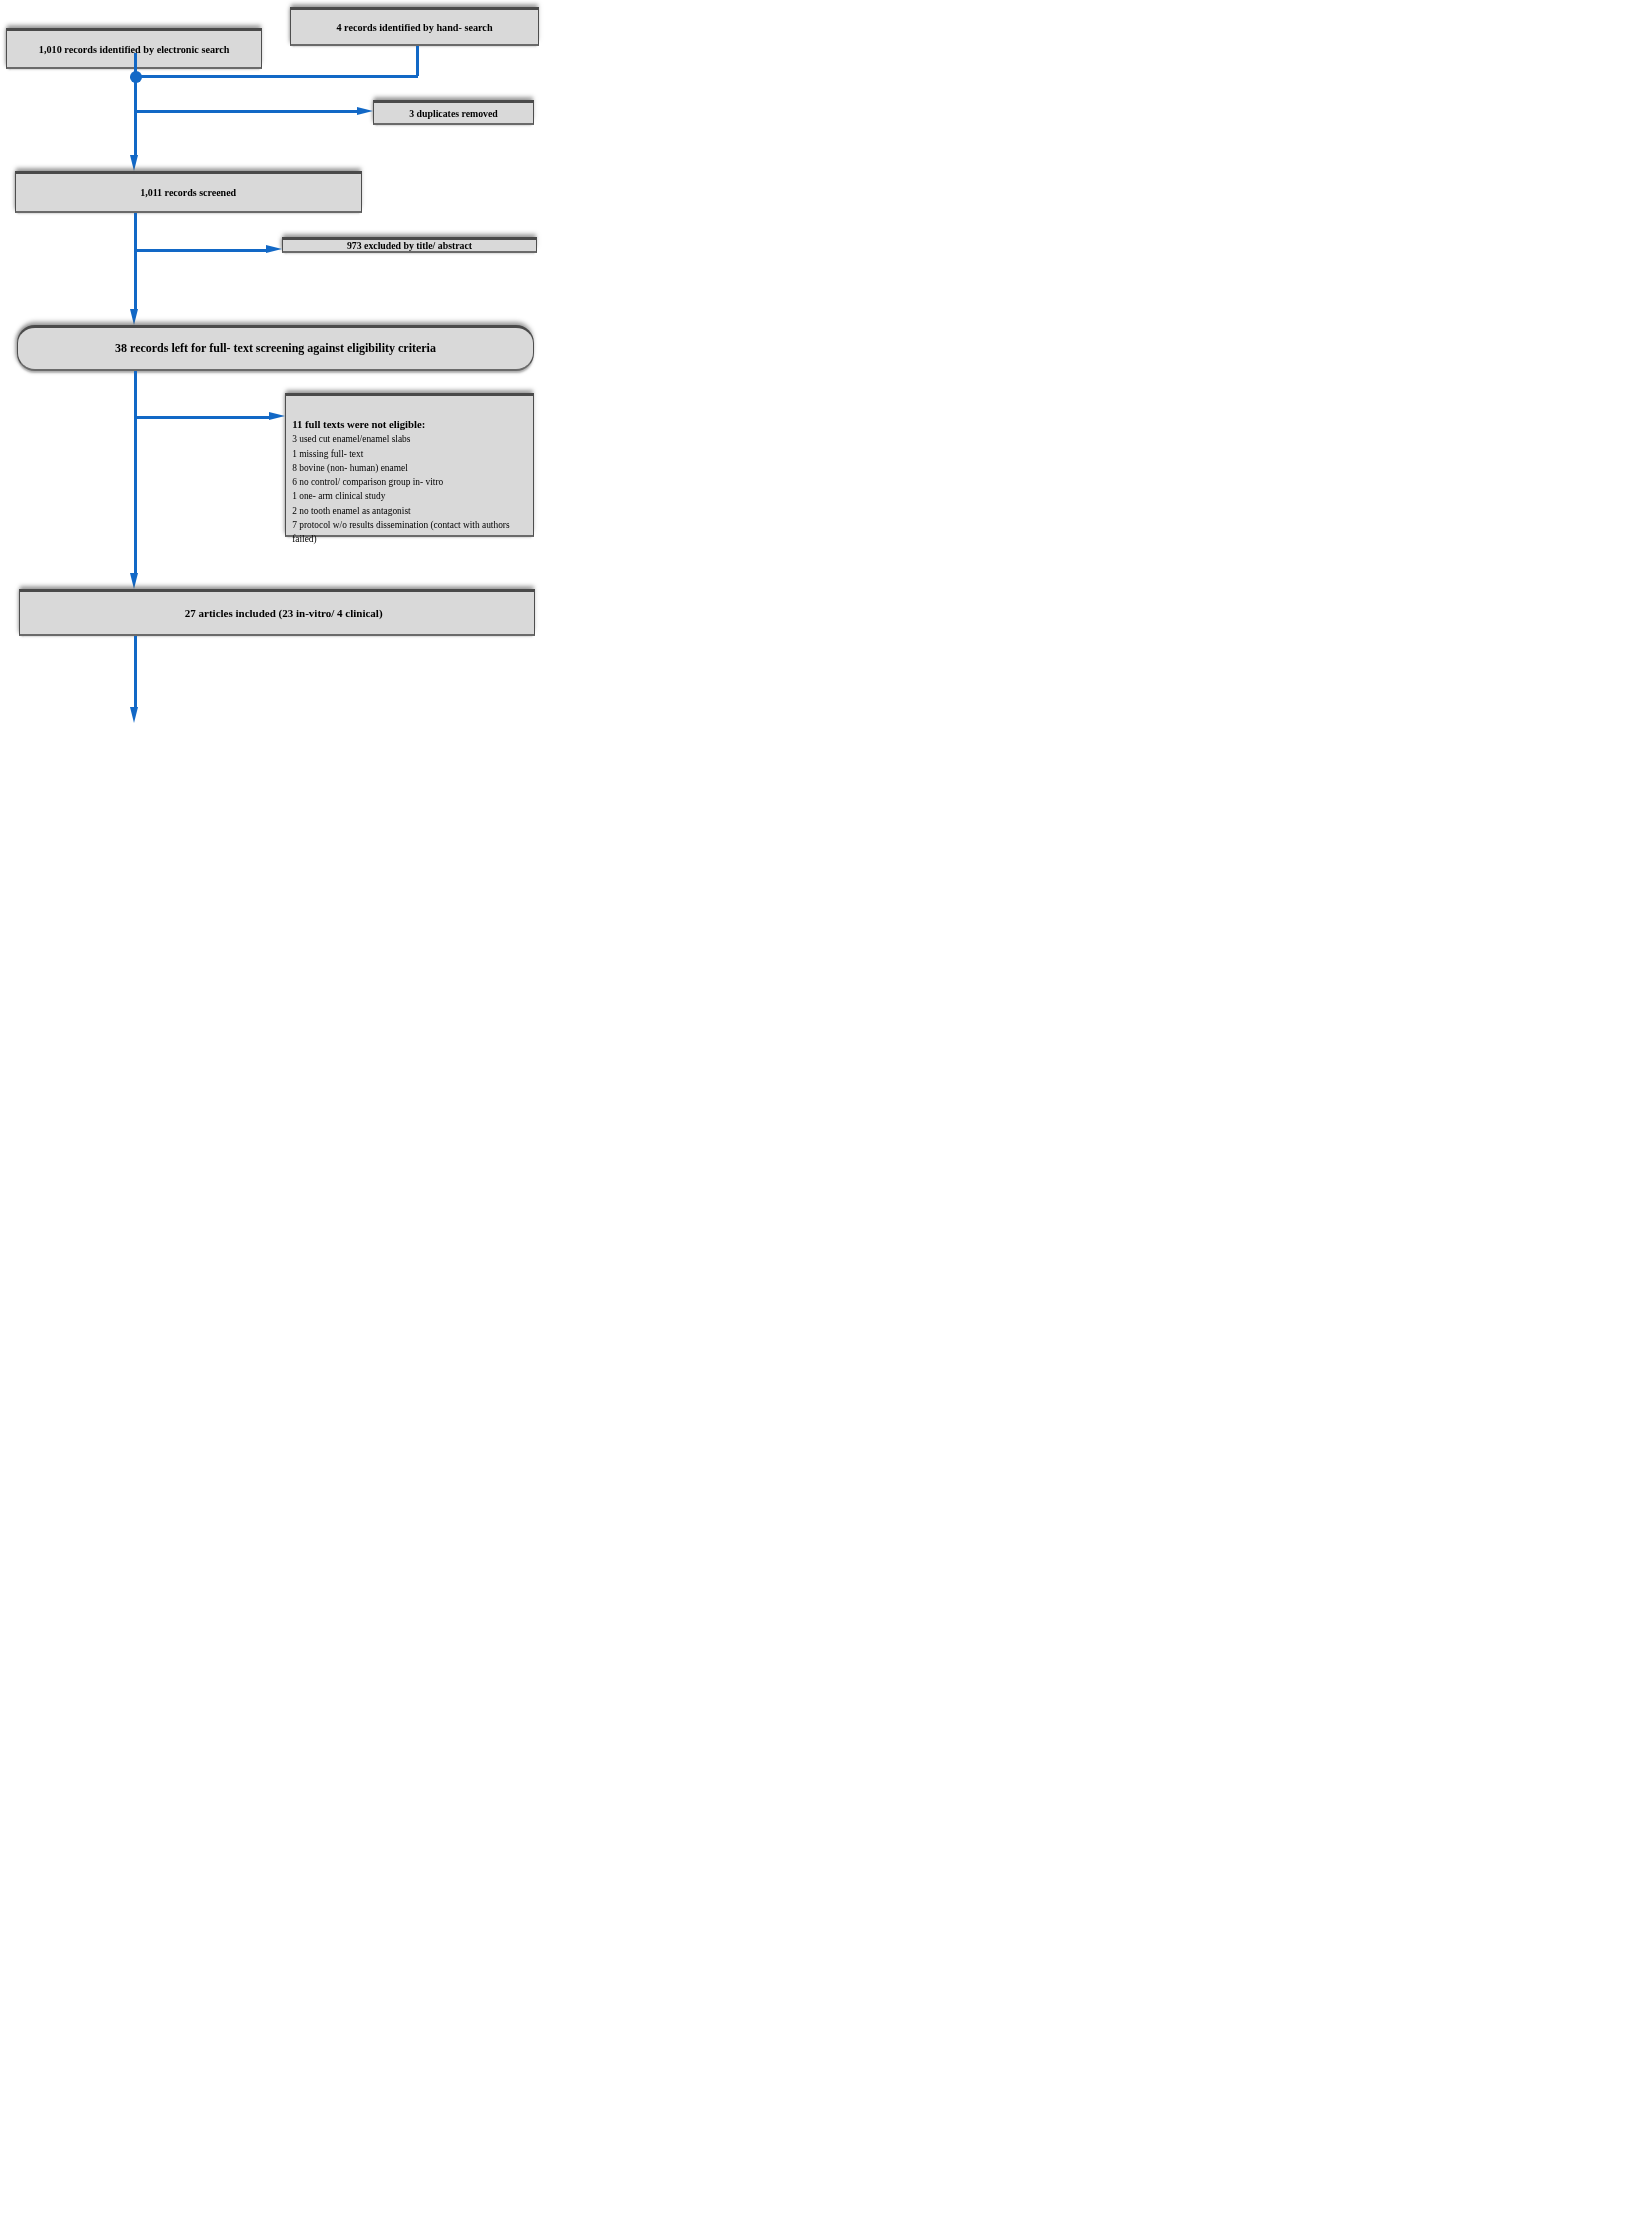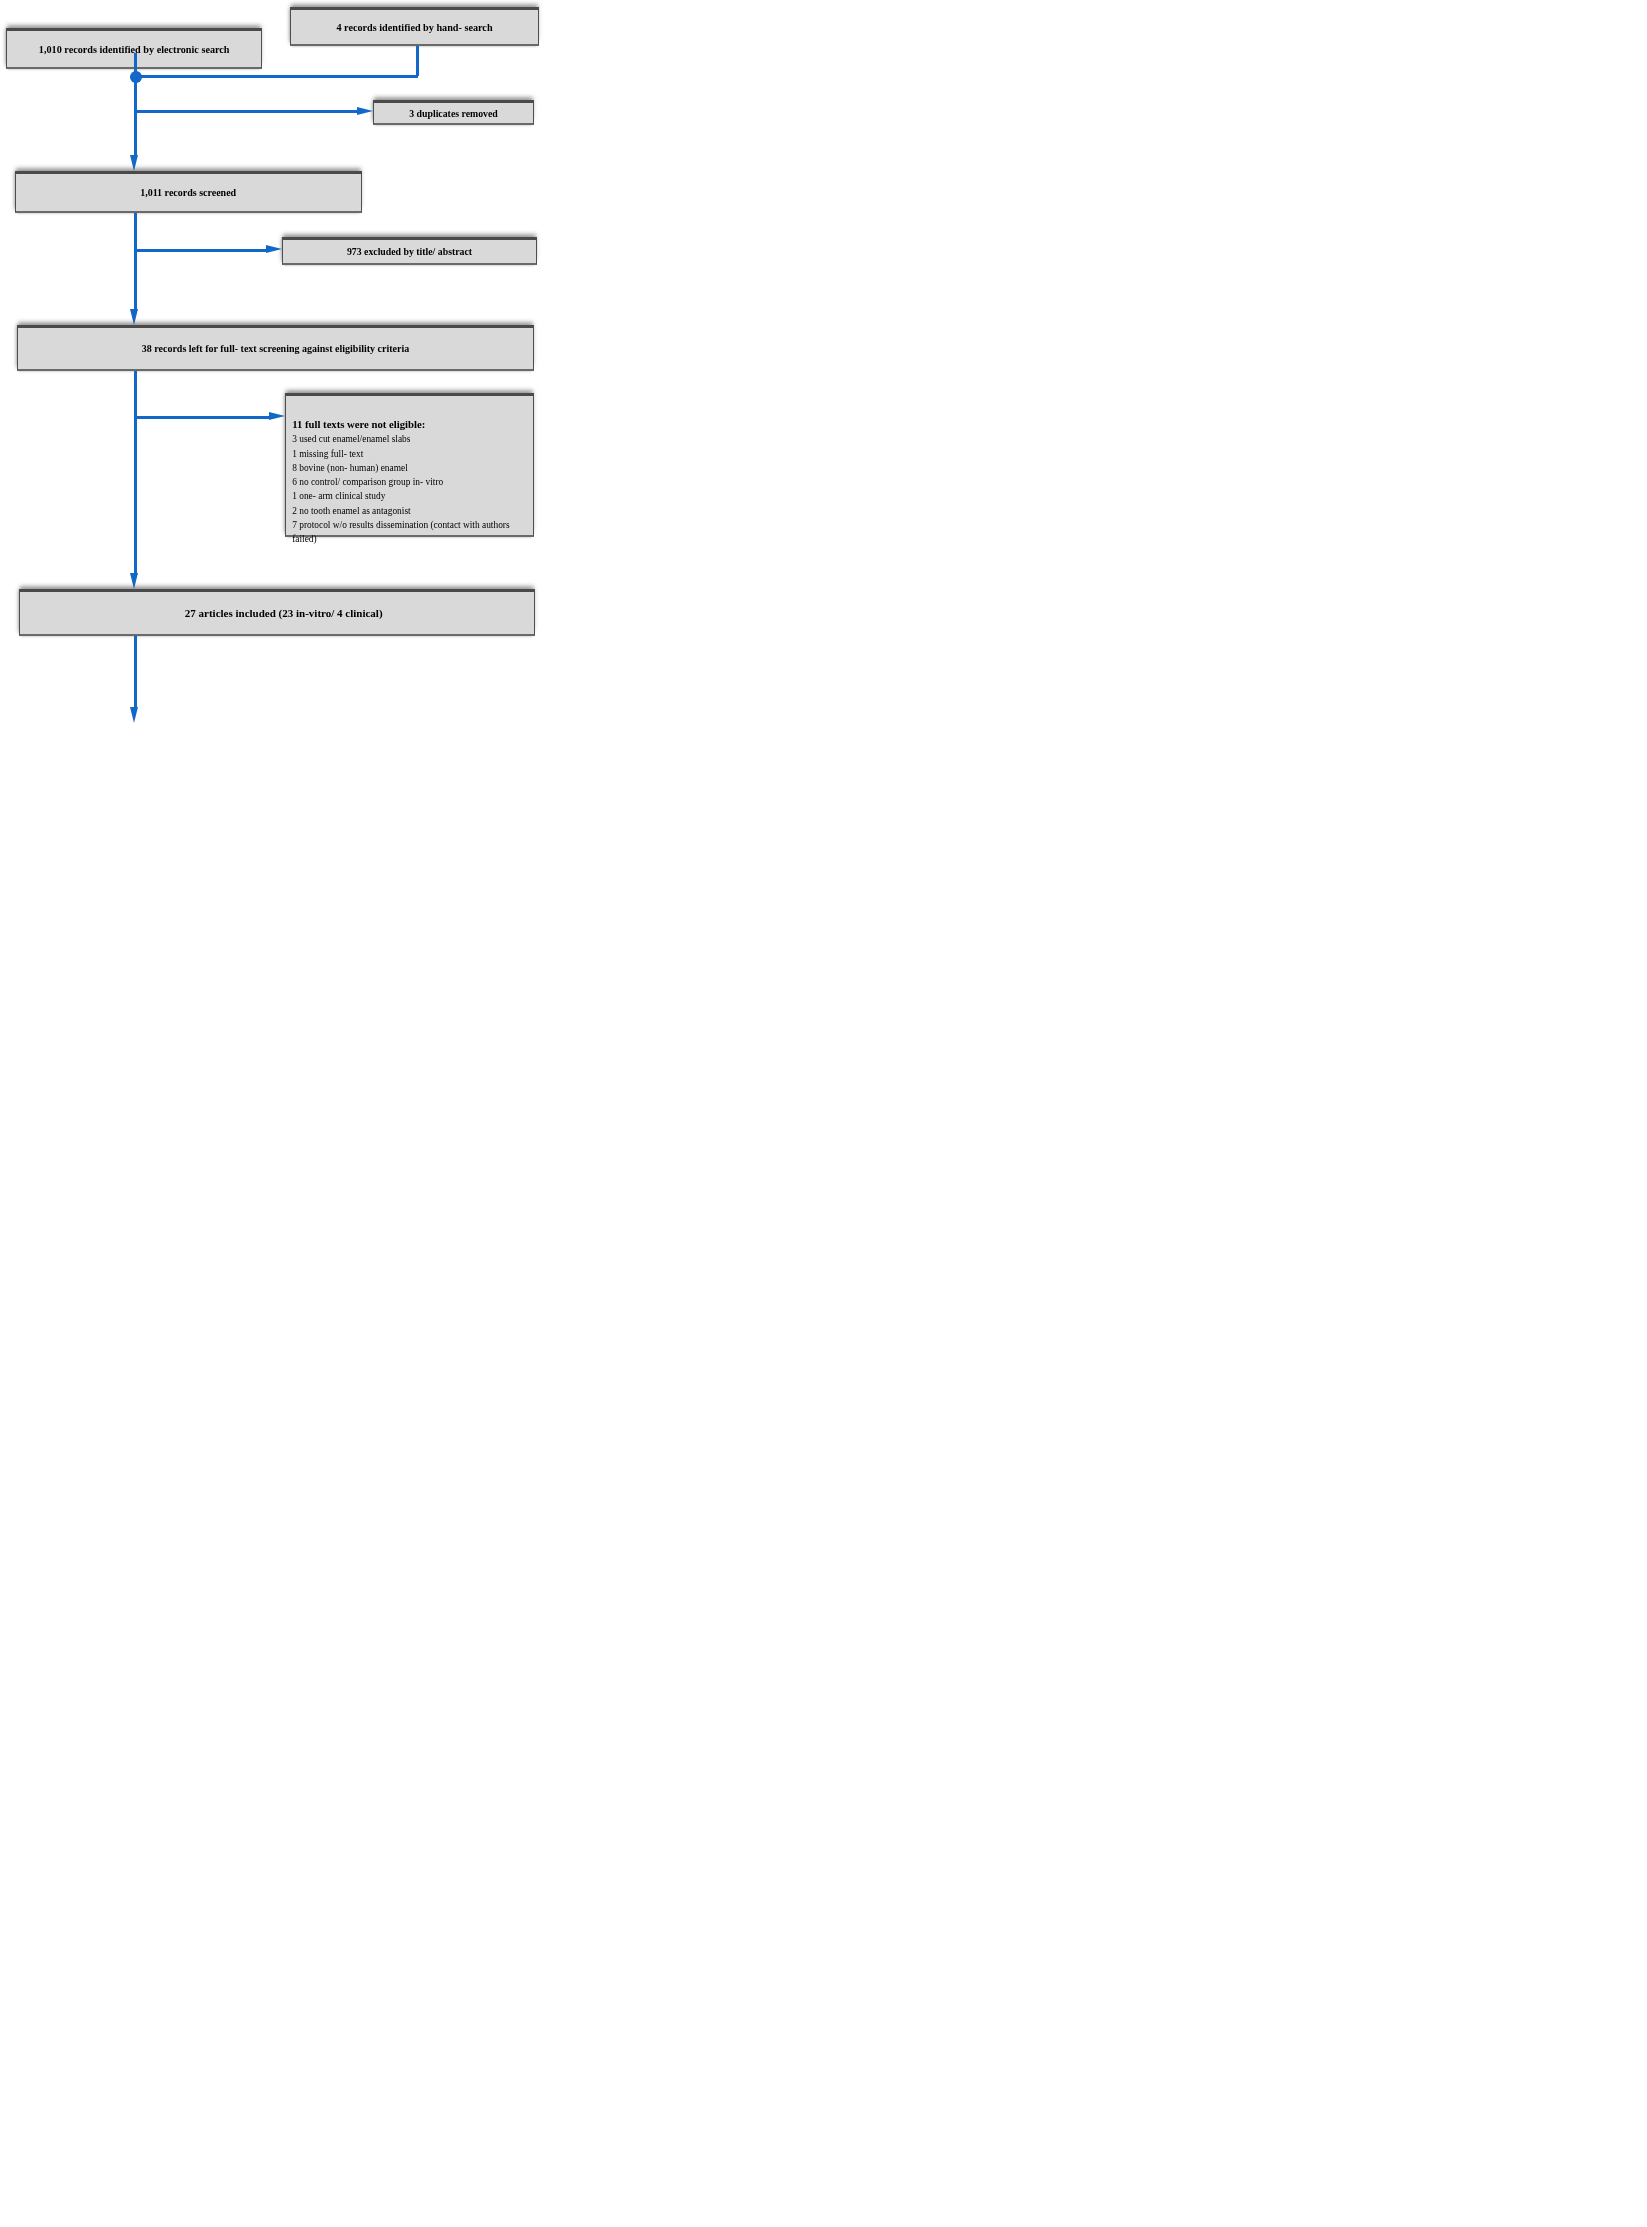--- a/index.html
+++ b/index.html
@@ -44,22 +44,22 @@
   }
   .dot{
     position:absolute;width:11.6px;height:11.6px;border-radius:50%;
     background:#1268c6;
   }
   
   .b-electronic{left:6.2px;top:28px;width:256px;height:41px;font-size:10.2px;padding:0 9px;}
   .b-hand{left:290px;top:7.1px;width:249px;height:39px;font-size:10.2px;padding:0 6.2px;}
   .b-dup{left:373px;top:100px;width:161px;height:25.4px;font-size:9.8px;}
   .b-screened{left:14.7px;top:171px;width:347px;height:42px;font-size:10px;}
-  .b-excl{left:282px;top:237px;width:255px;height:28px;font-size:9.8px;}
-  .b-38{left:17px;top:325px;width:517px;height:46px;font-size:10px;padding:0 13.4px;}
+  .b-excl{left:282px;top:237px;width:255px;height:16px;font-size:9.8px;}
+  .b-38{left:17px;top:325px;width:517px;height:46px;font-size:12px;padding:0 13.4px;border-radius:18px;}
   .b-ne{
     left:285px;top:393px;width:249px;height:144px;
     display:block;text-align:left;padding:5.3px 6.2px;font-size:9.4px;
   }
   .b-ne .ne-title{font-weight:bold;font-size:10.7px;line-height:15px;margin-top:16px;}
   .b-ne .ne-item{line-height:14.3px;}
   .b-27{left:18.7px;top:589px;width:516px;height:47px;font-size:11px;padding-left:14px;}
   .b-12{left:18.7px;top:723px;width:518px;height:43px;font-size:11px;}
 </style>
 </head>

